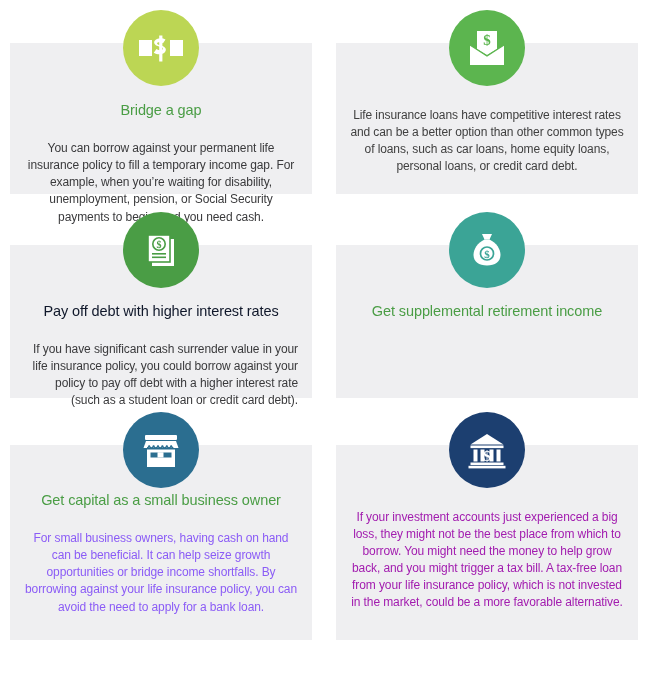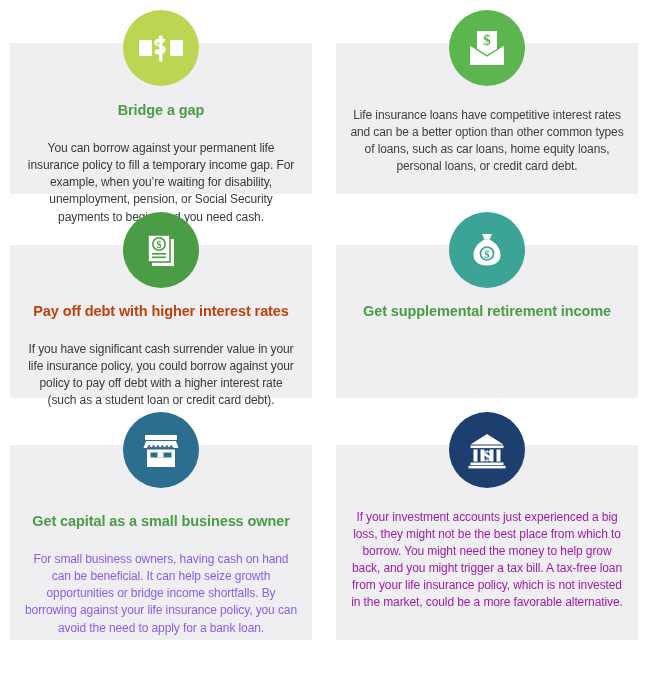--- a/index.html
+++ b/index.html
@@ -63,41 +63,41 @@
     position: relative;
     z-index: 2;
     text-align: center;
     padding: 0 14px;
     width: 100%;
   }
 
   .card-title {
     color: #4a9d45;
     font-size: 14.5px;
-    font-weight: bold;
+    font-weight: normal;
     line-height: 1.2;
     margin-top: 16px;
     letter-spacing: -0.1px;
   }
 
   .card-body {
     color: #3a3a3c;
     font-size: 12px;
     line-height: 1.42;
     margin-top: 21px;
     letter-spacing: -0.1px;
   }
 
   
   .card.r1 .card-bg { top: 33px; bottom: 18px; }
   .card.r2 .card-bg { top: 33px; bottom: 14px; }
   .card.r3 .card-bg { top: 33px; bottom: 16px; }
 
   .card.r2 .card-title { margin-top: 15px; }
-  .card.r3 .card-title { margin-top: 25px; }
+  .card.r3 .card-title { margin-top: 4px; }
 </style>
 </head>
 <body>
 
 <div id="infographic">
   <div class="grid">
 
     <div class="card r1">
       <div class="card-bg" style="background: rgb(239, 239, 241);"></div>
       <div class="icon-badge" style="background:#bcd654;">
@@ -136,22 +136,22 @@
         <svg width="46" height="46" viewBox="0 0 46 46" aria-hidden="true">
           <rect x="14" y="12" width="22" height="27" fill="#ffffff"></rect>
           <rect x="10" y="8" width="22" height="27" fill="#ffffff" stroke="#4a9d45" stroke-width="1.6"></rect>
           <circle cx="21" cy="17" r="6.2" fill="none" stroke="#4a9d45" stroke-width="1.6"></circle>
           <text x="21" y="21.4" text-anchor="middle" font-family="Liberation Serif, serif" font-size="10" font-weight="bold" fill="#4a9d45">$</text>
           <rect x="14" y="26" width="14" height="1.6" fill="#4a9d45"></rect>
           <rect x="14" y="29.5" width="14" height="1.6" fill="#4a9d45"></rect>
         </svg>
       </div>
       <div class="card-text">
-        <div class="card-title" style="color: #c2410c;">Pay off debt with higher interest rates</div>
-        <div class="card-body" style="color: rgb(58, 58, 60);">If you have significant cash surrender value in your life insurance policy, you could borrow against your policy to pay off debt with a higher interest rate (such as a student loan or credit card debt).</div>
+        <div class="card-title" style="color: #0f172a;">Pay off debt with higher interest rates</div>
+        <div class="card-body" style="color: rgb(58, 58, 60); text-align: right;">If you have significant cash surrender value in your life insurance policy, you could borrow against your policy to pay off debt with a higher interest rate (such as a student loan or credit card debt).</div>
       </div>
     </div>
 
     <div class="card r2">
       <div class="card-bg" style="background: rgb(239, 239, 241);"></div>
       <div class="icon-badge" style="background:#3ba496;">
         <svg width="44" height="44" viewBox="0 0 44 44" aria-hidden="true">
           <path d="M17 6h10l-2.5 5.5h-5z" fill="#ffffff"></path>
           <path d="M19.5 11.5h5c7 3.5 11 9.5 11 15.5 0 6.5-5.5 10.5-13.5 10.5S8.5 33.5 8.5 27c0-6 4-12 11-15.5z" fill="#ffffff"></path>
           <circle cx="22" cy="25.5" r="6.5" fill="none" stroke="#3ba496" stroke-width="1.7"></circle>

